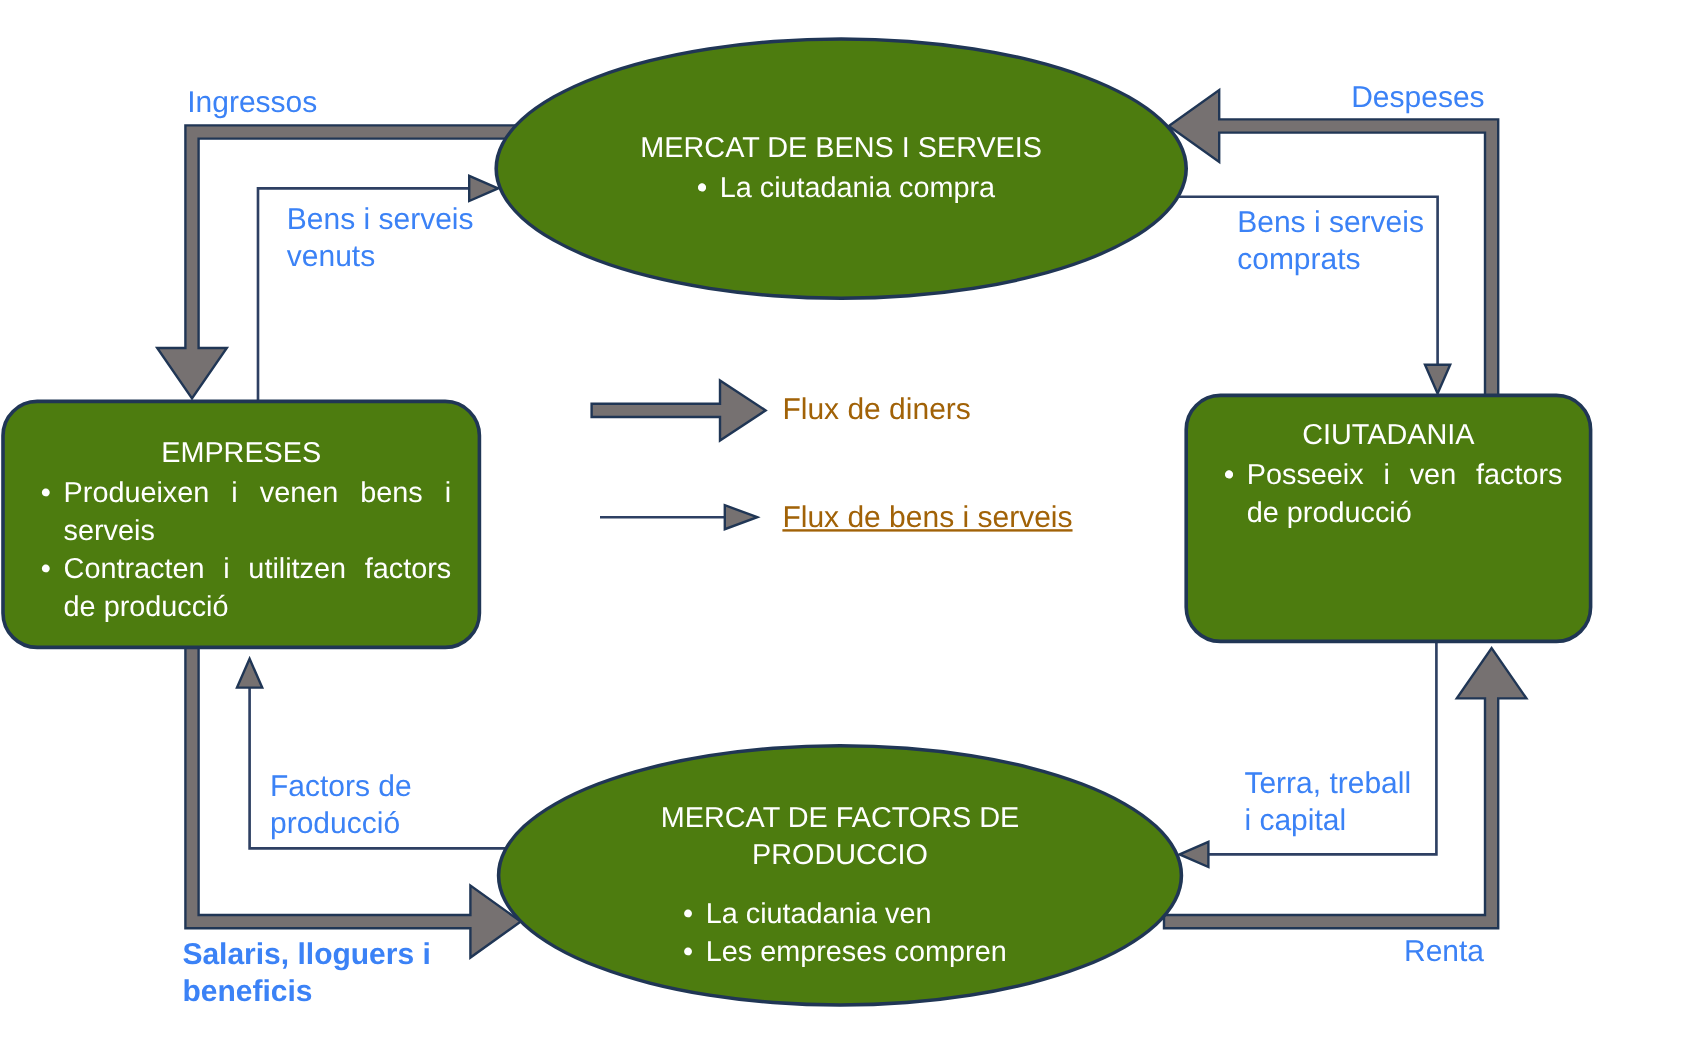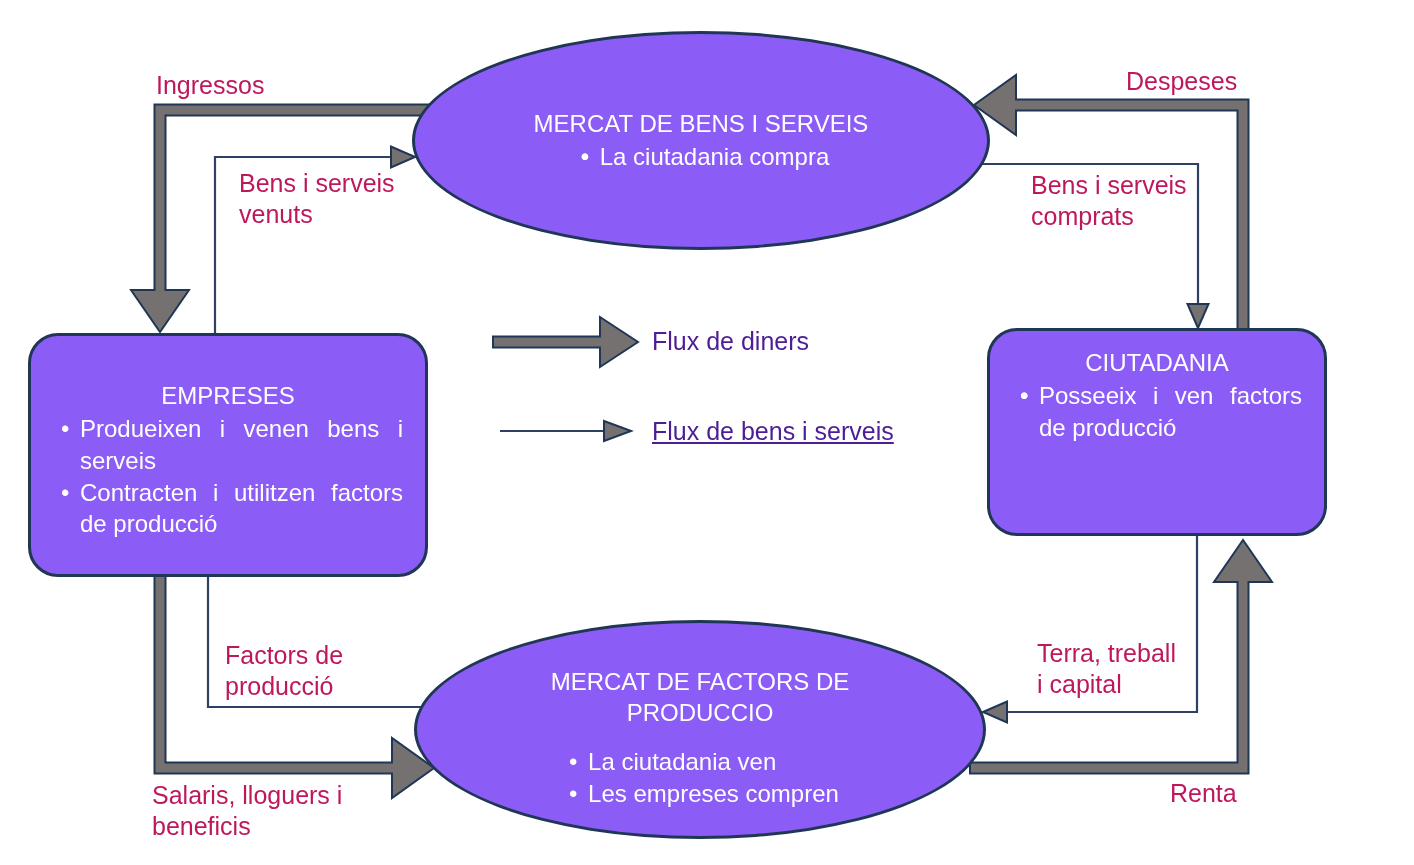--- a/index.html
+++ b/index.html
@@ -4,45 +4,45 @@
 <style>
   html,body{margin:0;padding:0;background:#ffffff;}
   .canvas{
     position:relative;width:1414px;height:865px;background:#ffffff;
     font-family:"Liberation Sans",sans-serif;overflow:hidden;
   }
   svg.arrow-layer{position:absolute;left:0;top:0;width:1414px;height:865px;}
 
   
   .shape{
-    position:absolute;background:#8b5cf6;border:3px solid #203655;
+    position:absolute;background:#4d7c0f;border:3px solid #203655;
     color:#ffffff;box-sizing:border-box;
     display:flex;flex-direction:column;justify-content:center;align-items:center;
   }
   .ellipse{border-radius:50%;}
   .roundbox{border-radius:30px;}
   .shape-title{
     text-align:center;font-size:24px;line-height:1.3;color:#ffffff;
   }
   .bullets{display:block;margin:2px auto 0 auto;}
   .ellipse .bullets{width:max-content;max-width:90%;}
   .bullet{
     position:relative;padding-left:27px;font-size:24px;line-height:1.32;color:#ffffff;
   }
   .dot{position:absolute;left:8px;top:0;}
   .boxcontent{padding:10px 22px 0 22px;}
   .roundbox .bullet{text-align:justify;}
   .ellipse-title-wide{max-width:430px;margin:16px auto;}
 
   
   .flow-label{
-    position:absolute;font-size:25px;line-height:1.25;color:#be185d;
+    position:absolute;font-size:25px;line-height:1.25;color:#3b82f6;
     white-space:pre-line;
   }
-  .legend-label{position:absolute;font-size:25px;color:#4c1d95;}
+  .legend-label{position:absolute;font-size:25px;color:#a16207;}
 </style>
 </head>
 <body>
 
 <div class="canvas">
 
   <svg class="arrow-layer" viewBox="0 0 1414 865" xmlns="http://www.w3.org/2000/svg">
 
     <g fill="#767171" stroke="#203655" stroke-width="2" stroke-linejoin="miter">
       <path d="M436,104.5 L154.5,104.5 L154.5,290 L131,290 L160,332 L189,290 L165.5,290 L165.5,115.5 L436,115.5 Z"></path>
@@ -69,21 +69,21 @@
   </svg>
 
   <div class="shape ellipse" style="left:412px;top:31px;width:578px;height:219px;">
     <div class="shape-title">MERCAT DE BENS I SERVEIS</div>
     <div class="bullets">
       <div class="bullet"><span class="dot">•</span></div>
       <div class="bullet"><span class="dot">•</span><span>La ciutadania compra</span></div>
     </div>
   </div>
 
-  <div class="shape roundbox" style="left:28px;top:333px;width:400px;height:244px;">
+  <div class="shape roundbox" style="left:1px;top:333px;width:400px;height:208px;">
     <div class="boxcontent">
       <div class="shape-title">EMPRESES</div>
       <div class="bullets">
         <div class="bullet"><span class="dot">•</span><span>Produeixen i venen bens i serveis</span></div>
         <div class="bullet"><span class="dot">•</span><span>Contracten i utilitzen factors de producció</span></div>
       </div>
     </div>
   </div>
 
   <div class="shape roundbox" style="left:987px;top:328px;width:340px;height:208px;justify-content:flex-start;">
@@ -107,20 +107,20 @@
   <div class="flow-label" style="left:156px;top:70px;">Ingressos</div>
   <div class="flow-label" style="left:1126px;top:66px;">Despeses</div>
   <div class="flow-label" style="left:239px;top:168px;">Bens i serveis
 venuts</div>
   <div class="flow-label" style="left:1031px;top:170px;">Bens i serveis
 comprats</div>
   <div class="flow-label" style="left:1037px;top:638px;">Terra, treball
 i capital</div>
   <div class="flow-label" style="left:225px;top:640px;">Factors de
 producció</div>
-  <div class="flow-label" style="left:152px;top:780px;">Salaris, lloguers i
+  <div class="flow-label" style="left:152px;top:780px;font-weight:bold;">Salaris, lloguers i
 beneficis</div>
   <div class="flow-label" style="left:1170px;top:778px;text-align:right;">Renta</div>
 
   <div class="legend-label" style="left:652px;top:327px;">Flux de diners</div>
   <div class="legend-label" style="left:652px;top:417px;text-decoration:underline;">Flux de bens i serveis</div>
 
 </div>
 
 </body></html>

